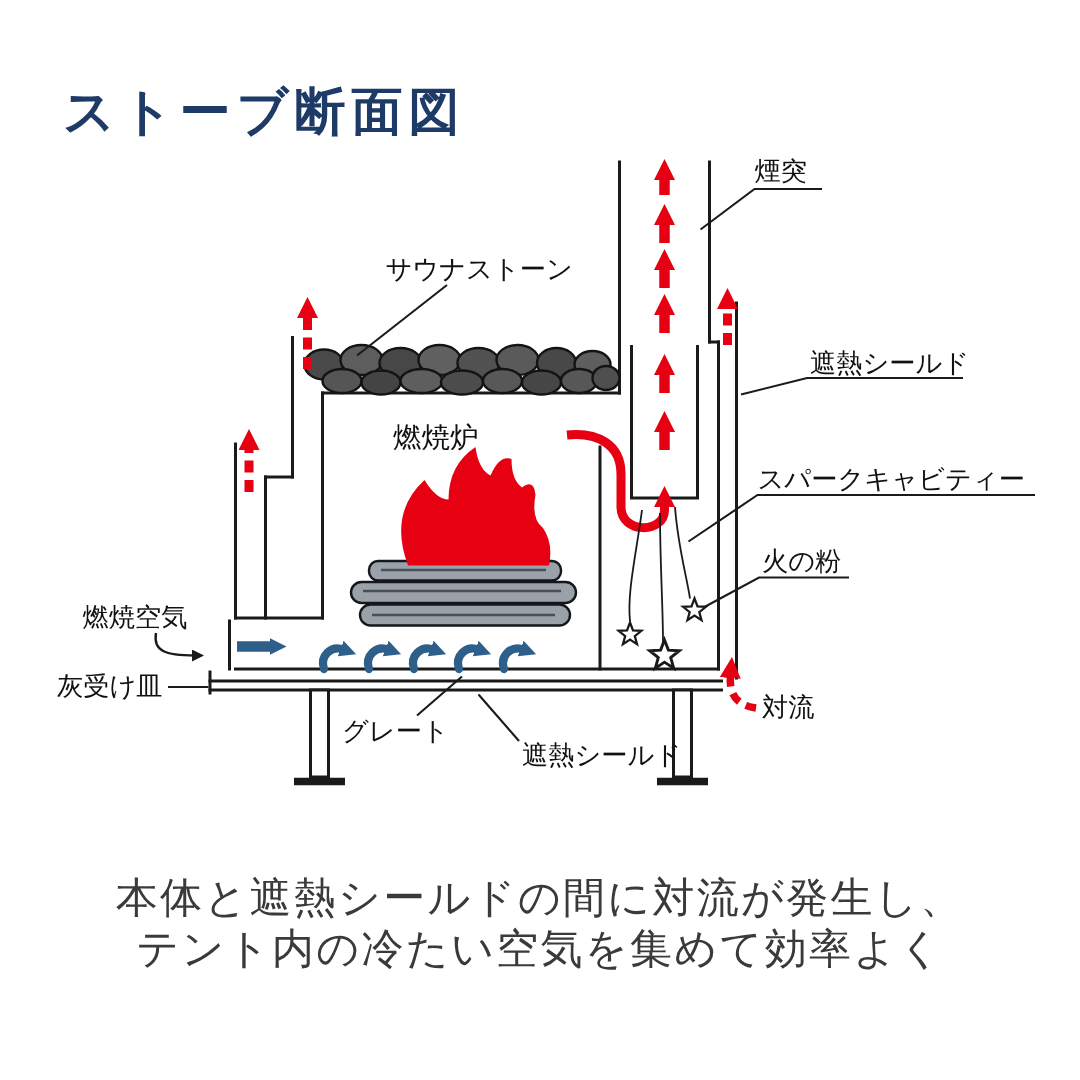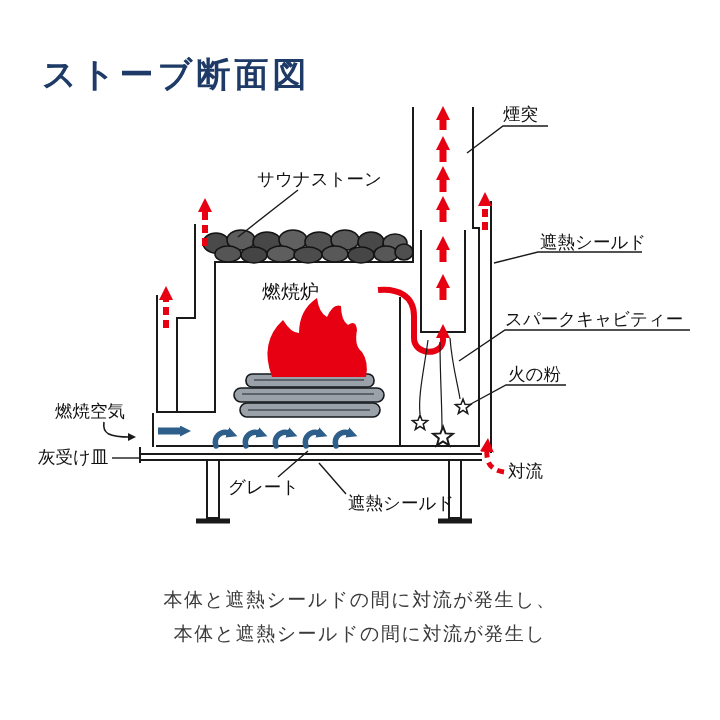--- a/index.html
+++ b/index.html
@@ -1,21 +1,21 @@
 <!DOCTYPE html>
 <html><head>
 <meta charset="utf-8">
 <style>
   html,body{margin:0;padding:0;background:#fff;}
   .page{position:relative;width:720px;height:720px;background:#ffffff;overflow:hidden;
         font-family:"DejaVu Sans",sans-serif;padding-left:34px;}
   .title{position:absolute;left:42px;top:52px;margin:0;font-size:34px;font-weight:bold;
          letter-spacing:4px;color:#1e3a66;}
   .caption{position:absolute;left:0;top:582px;width:720px;text-align:center;
-           font-size:19px;line-height:34px;color:#3a3a3a;letter-spacing:1.5px;}
+           font-size:28px;line-height:34px;color:#3a3a3a;letter-spacing:1.5px;}
   .caption p{margin:0;}
   svg{position:absolute;left:0;top:0;}
   .ln{stroke:#1a1a1a;stroke-width:2;fill:none;stroke-linecap:square;}
   .ln-thin{stroke:#1a1a1a;stroke-width:1.4;fill:none;}
   .spk{stroke:#1a1a1a;stroke-width:1.2;fill:none;}
   .red-solid{stroke:#e60012;stroke-width:7;fill:none;}
   .red-u{stroke:#e60012;stroke-width:6;fill:none;}
   .red-dash{stroke:#e60012;stroke-width:6;fill:none;stroke-dasharray:8 5;}
   .red-dash2{stroke:#e60012;stroke-width:5;fill:none;stroke-dasharray:7 5;}
   .blue-a{stroke:#2d5f8a;stroke-width:5.5;fill:none;stroke-linecap:round;}
@@ -178,16 +178,16 @@
     <text class="lbl" x="508" y="477">対流</text>
     <text class="lbl-lg" x="262" y="298">燃焼炉</text>
     <text class="lbl" x="55" y="417">燃焼空気</text>
     <text class="lbl" x="38" y="463">灰受け皿</text>
     <text class="lbl" x="228" y="493">グレート</text>
     <text class="lbl" x="348" y="509">遮熱シールド</text>
   </svg>
 
   <div class="caption">
     <p>本体と遮熱シールドの間に対流が発生し、</p>
-    <p>本体と遮熱シールドの間に対流が発生し</p>
+    <p>テント内の冷たい空気を集めて効率よく</p>
   </div>
 
 </div>
 
 </body></html>

